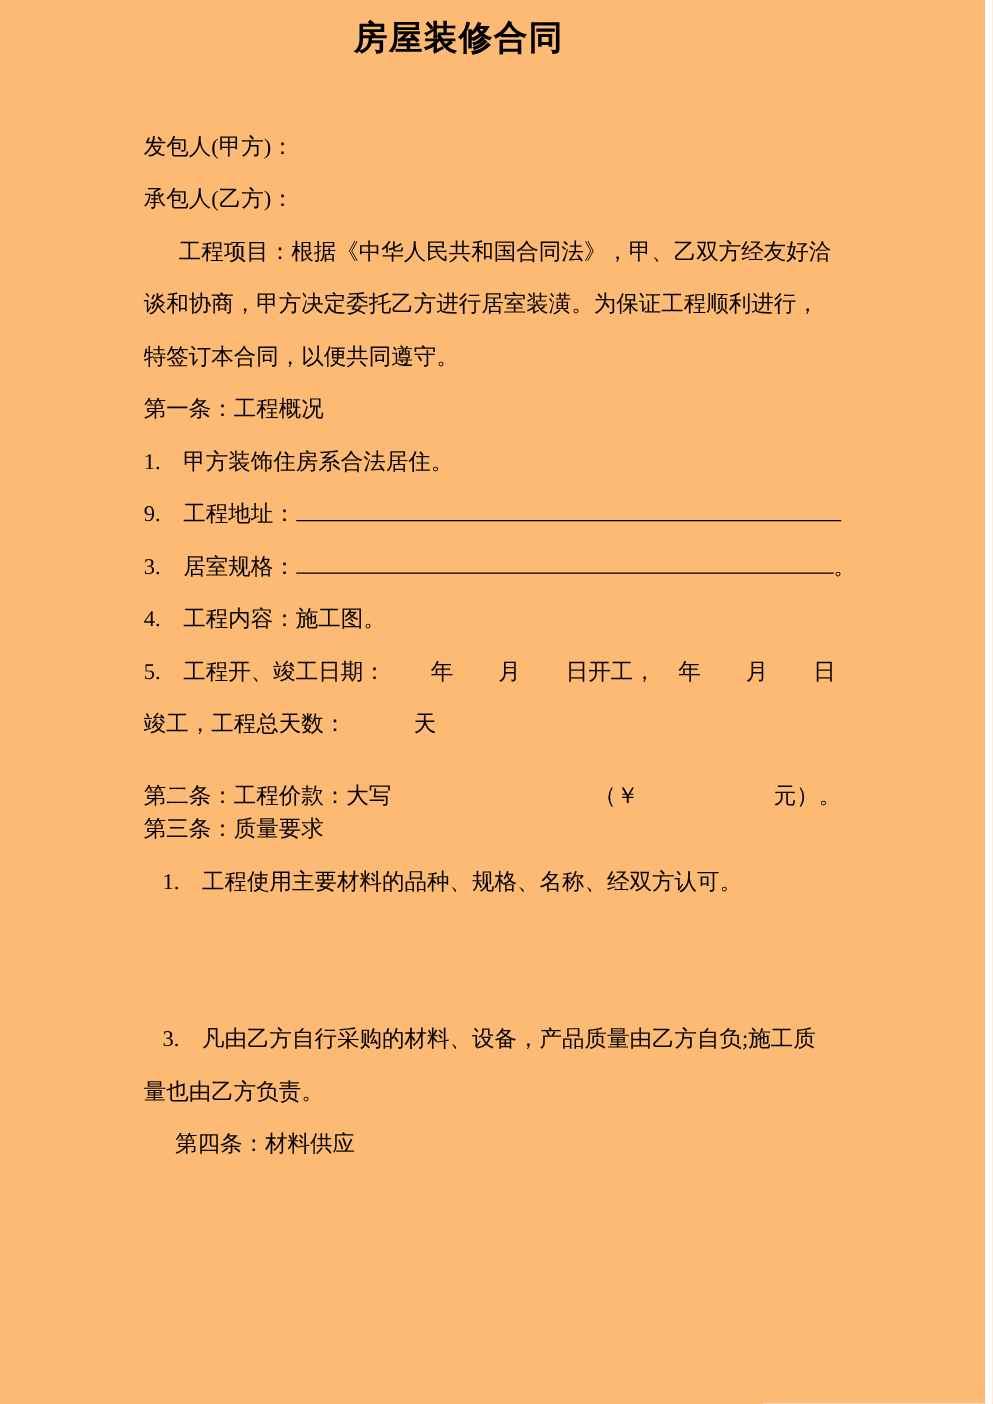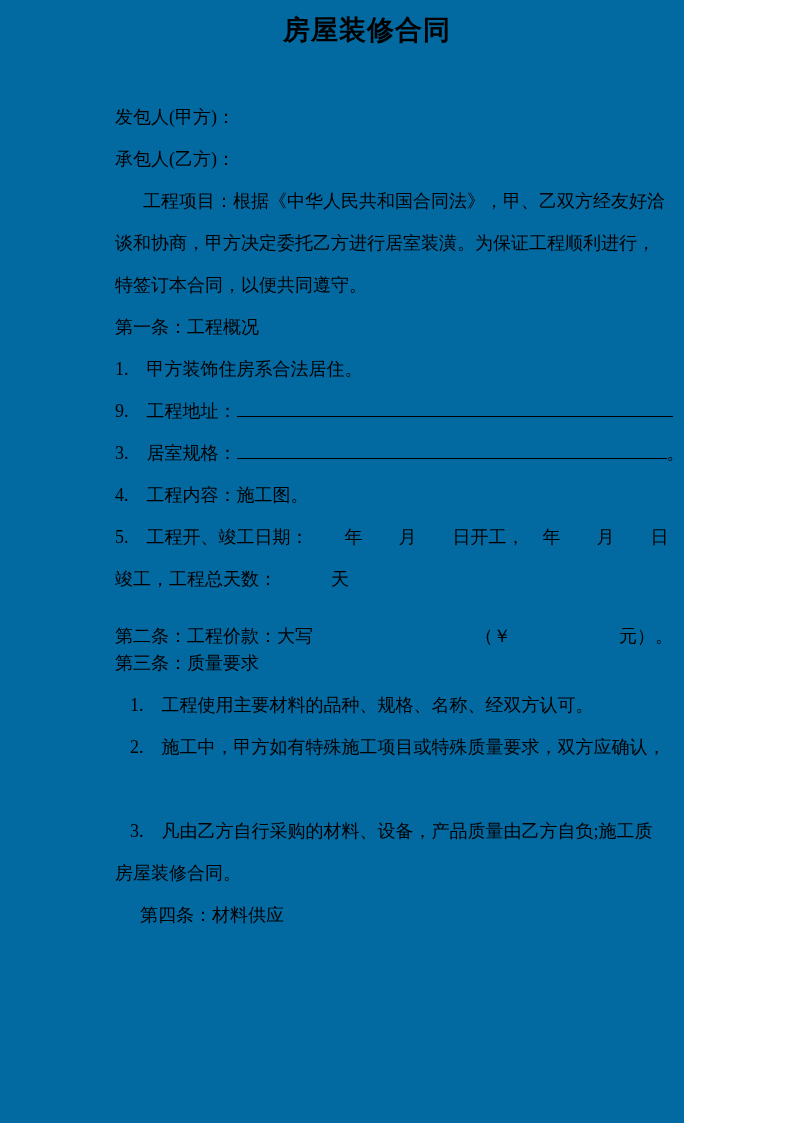--- a/index.html
+++ b/index.html
@@ -2,23 +2,23 @@
 <html><head>
 <meta charset="utf-8">
 <style>
   html, body {
     margin: 0;
     padding: 0;
     background: #ffffff;
   }
   .page {
     position: relative;
-    width: 684px;
+    width: 788px;
     height: 1123px;
-    background: #0369a1;
+    background: #fdba74;
     overflow: hidden;
     font-family: "Liberation Serif", serif;
     color: #000000;
   }
   .doc-title {
     position: absolute;
     top: 14px;
     left: 0;
     width: 794px;
     text-align: center;
@@ -64,18 +64,17 @@
       <div class="line" style="top: 315px; left: 115px;"><span>第一条：工程概况</span></div>
       <div class="line" style="top: 357px; left: 115px;"><span>1.　甲方装饰住房系合法居住。</span></div>
       <div class="line" style="top: 399px; left: 115px;"><span>9.　工程地址：</span><span class="blank" style="width: 436px;"></span></div>
       <div class="line" style="top: 441px; left: 115px; text-align: right;"><span>3.　居室规格：</span><span class="blank" style="width: 430px;"></span><span>。</span></div>
       <div class="line" style="top: 483px; left: 115px;"><span>4.　工程内容：施工图。</span></div>
       <div class="line" style="top: 525px; left: 115px;"><span>5.　工程开、竣工日期：　　年　　月　　日开工，　年　　月　　日</span></div>
       <div class="line" style="top: 567px; left: 115px;"><span>竣工，工程总天数：　　　天</span></div>
       <div class="line" style="top: 609px; left: 115px; margin-top: 15px;"><span>第二条：工程价款：大写　　　　　　　　　（￥　　　　　　元）。</span></div>
       <div class="line" style="top: 651px; left: 115px;"><span>第三条：质量要求</span></div>
       <div class="line" style="top: 693px; left: 130px;"><span>1.　工程使用主要材料的品种、规格、名称、经双方认可。</span></div>
-      <div class="line" style="top: 735px; left: 130px;"><span>2.　施工中，甲方如有特殊施工项目或特殊质量要求，双方应确认，</span></div>
       <div class="line" style="top: 819px; left: 130px;"><span>3.　凡由乙方自行采购的材料、设备，产品质量由乙方自负;施工质</span></div>
-      <div class="line" style="top: 861px; left: 115px;"><span>房屋装修合同。</span></div>
+      <div class="line" style="top: 861px; left: 115px;"><span>量也由乙方负责。</span></div>
       <div class="line" style="top: 903px; left: 140px;"><span>第四条：材料供应</span></div>
     </div>
 </div>
 
 </body></html>

